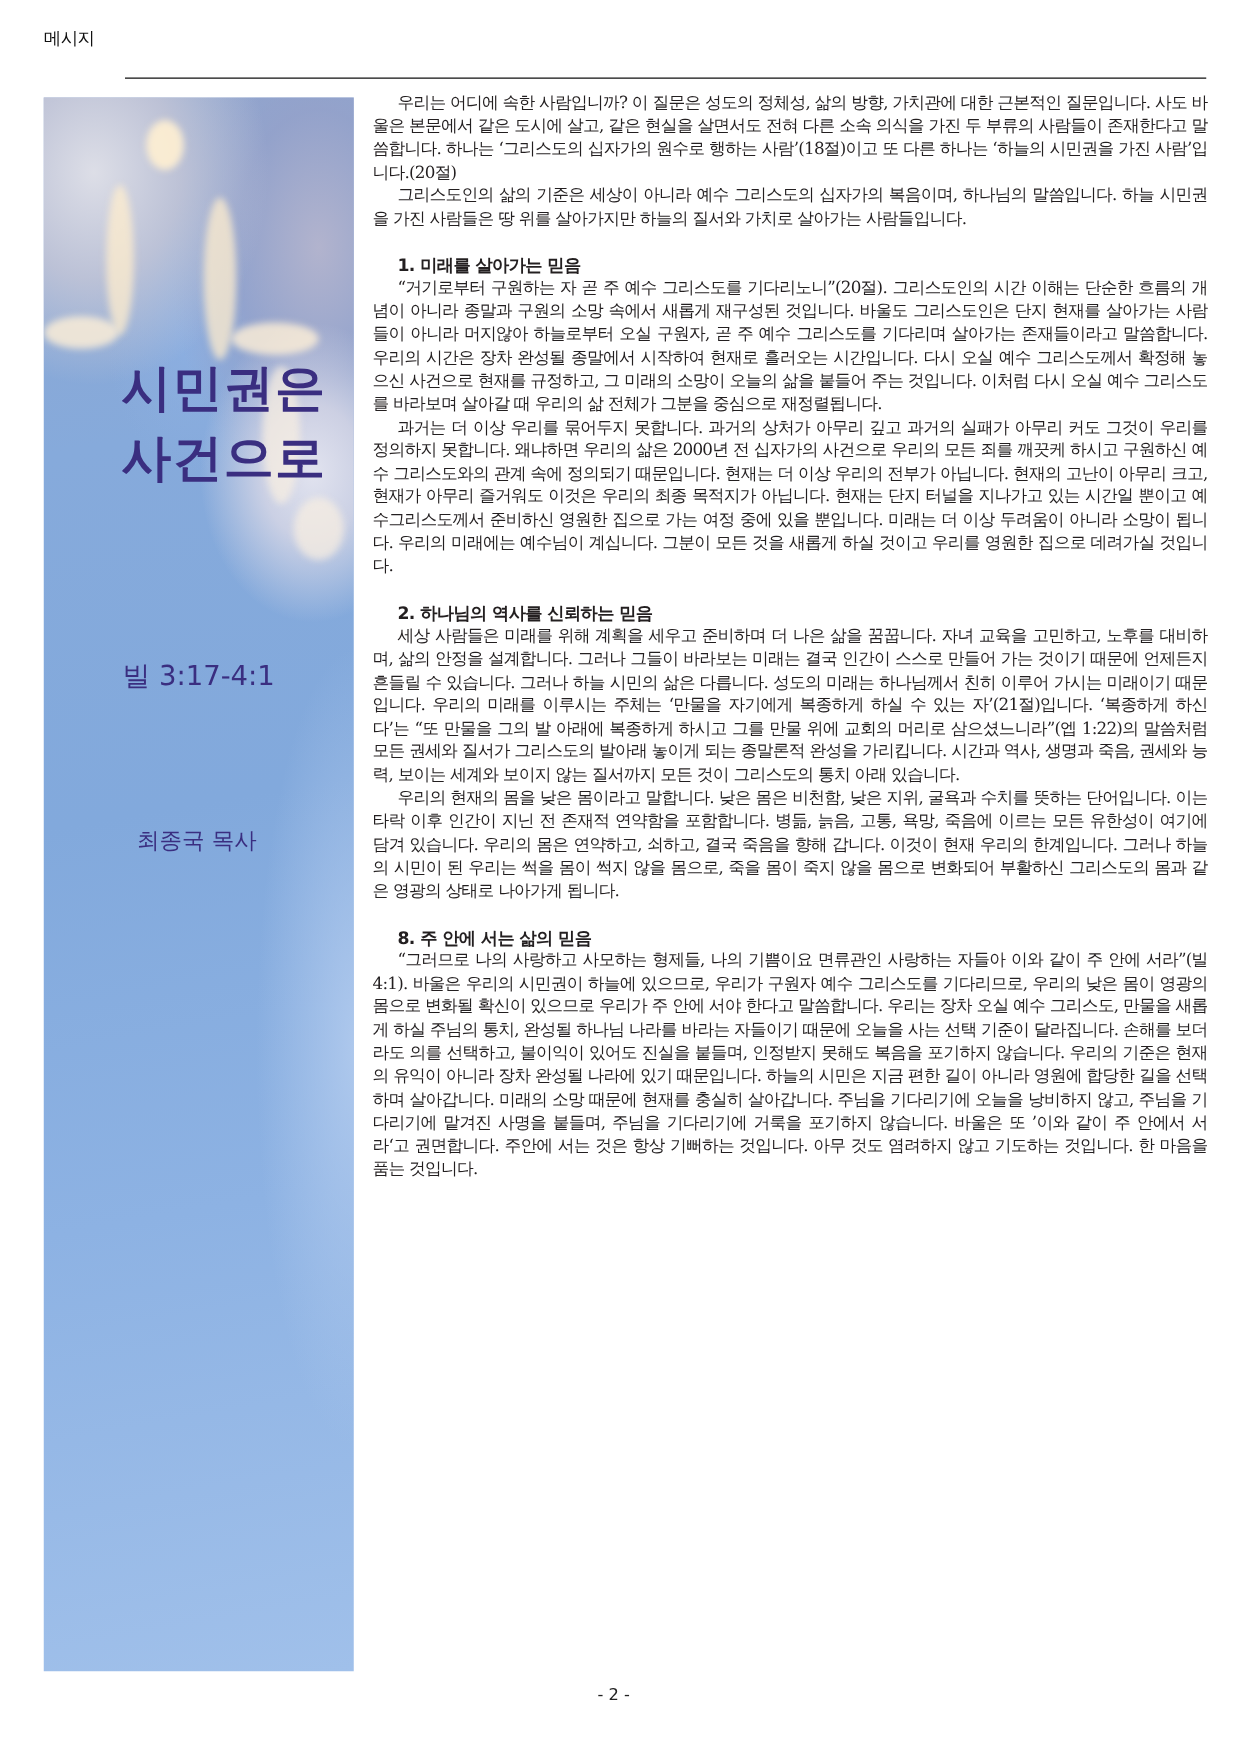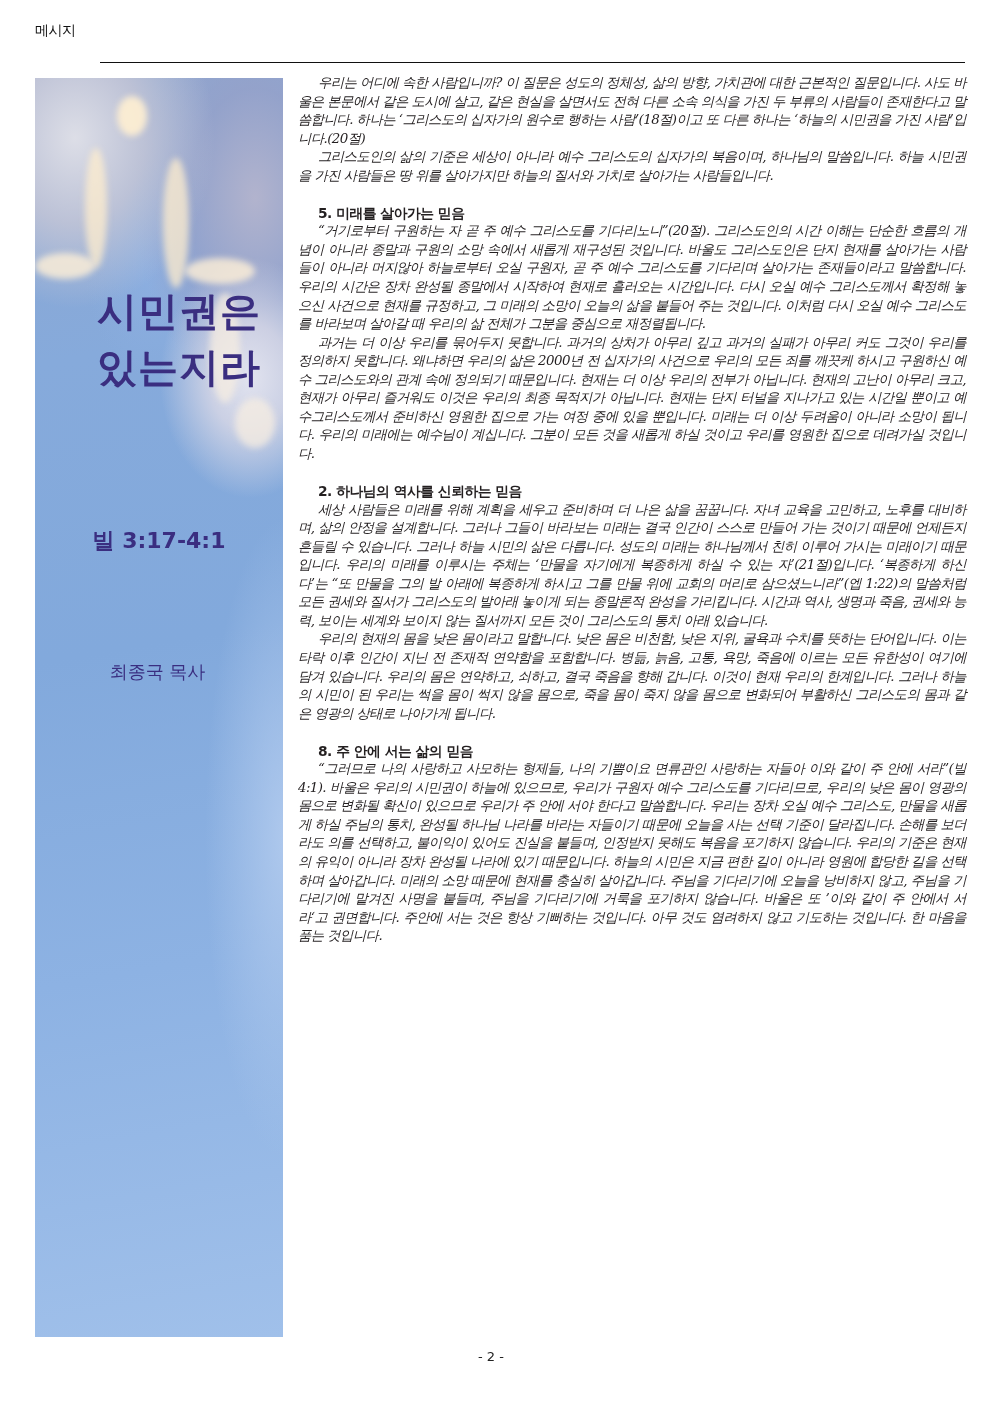--- a/index.html
+++ b/index.html
@@ -19,29 +19,29 @@
         radial-gradient(ellipse 70px 110px at 120px 190px, rgba(140,175,225,1) 0%, rgba(140,175,225,0) 100%),
         radial-gradient(ellipse 80px 320px at 250px 760px, rgba(178,203,238,0.9) 0%, rgba(178,203,238,0) 100%),
         linear-gradient(170deg, #8fa6cf 0%, #86aadb 22%, #82a9dc 45%, #8db2e3 70%, #a0c0ea 100%);
     }
     .cloud-rim { position: absolute; border-radius: 50%; filter: blur(3px); }
     .hero-title { position: absolute; left: 0; width: 248px; top: 205px; text-align: center;
                   font-family: "DejaVu Sans", "Liberation Sans", sans-serif; font-weight: bold;
                   font-size: 40px; line-height: 56px; color: #3a2e80; letter-spacing: 1px; }
     .hero-title span { display: block; padding-left: 40px; }
     .hero-ref { position: absolute; left: 0; width: 248px; top: 448px; text-align: center;
-                font-family: "DejaVu Sans", "Liberation Sans", sans-serif; font-weight: bold;
+                font-family: "DejaVu Sans", "Liberation Sans", sans-serif; font-weight: normal;
                 font-size: 22px; color: #3a2e80; }
     .hero-author { position: absolute; left: 0; width: 245px; top: 582px; text-align: center;
                    font-family: "DejaVu Sans", "Liberation Sans", sans-serif;
                    font-size: 18px; color: #3a2e80; }
 
     .article { position: absolute; left: 298px; top: 74px; width: 668px;
                font-size: 13.4px; line-height: 18.55px; text-align: justify; letter-spacing: -0.6px; }
-    .article p { margin: 0; text-indent: 20px; font-style: italic; }
+    .article p { margin: 0; text-indent: 20px; }
     .article h3 { margin: 0; padding-left: 20px; font-family: "DejaVu Sans", "Liberation Sans", sans-serif;
                   font-weight: bold; font-size: 13.8px; line-height: 18.55px; letter-spacing: -0.5px; }
     .gap { height: 18.55px; }
 
     .page-number { position: absolute; left: 478px; top: 1349px; font-size: 13px;
                    font-family: "DejaVu Sans", "Liberation Sans", sans-serif; color: #222; }
   </style>
 </head>
 <body>
 
@@ -55,32 +55,32 @@
   <div class="cloud-rim" style="left:82px;top:18px;width:30px;height:40px;background:rgba(255,240,210,0.9);"></div>
   <div class="cloud-rim" style="left:50px;top:70px;width:22px;height:120px;background:rgba(255,238,205,0.75);"></div>
   <div class="cloud-rim" style="left:128px;top:80px;width:26px;height:130px;background:rgba(255,238,205,0.75);"></div>
   <div class="cloud-rim" style="left:0px;top:175px;width:60px;height:26px;background:rgba(255,240,215,0.8);"></div>
   <div class="cloud-rim" style="left:150px;top:180px;width:70px;height:26px;background:rgba(255,240,215,0.8);"></div>
   <div class="cloud-rim" style="left:175px;top:215px;width:30px;height:110px;background:rgba(250,240,225,0.7);"></div>
   <div class="cloud-rim" style="left:200px;top:320px;width:40px;height:50px;background:rgba(250,240,225,0.7);"></div>
 
   <div class="hero-title">
     <span>시민권은</span>
-    <span>있는지라</span>
+    <span>사건으로</span>
   </div>
   <div class="hero-ref">빌 3:17-4:1</div>
   <div class="hero-author">최종국 목사</div>
 </div>
 
 <div class="article">
   <p>우리는 어디에 속한 사람입니까? 이 질문은 성도의 정체성, 삶의 방향, 가치관에 대한 근본적인 질문입니다. 사도 바울은 본문에서 같은 도시에 살고, 같은 현실을 살면서도 전혀 다른 소속 의식을 가진 두 부류의 사람들이 존재한다고 말씀합니다. 하나는 ‘그리스도의 십자가의 원수로 행하는 사람’(18절)이고 또 다른 하나는 ‘하늘의 시민권을 가진 사람’입니다.(20절)</p>
   <p>그리스도인의 삶의 기준은 세상이 아니라 예수 그리스도의 십자가의 복음이며, 하나님의 말씀입니다. 하늘 시민권을 가진 사람들은 땅 위를 살아가지만 하늘의 질서와 가치로 살아가는 사람들입니다.</p>
   <div class="gap"></div>
 
-  <h3>5. 미래를 살아가는 믿음</h3>
+  <h3>1. 미래를 살아가는 믿음</h3>
   <p>“거기로부터 구원하는 자 곧 주 예수 그리스도를 기다리노니”(20절). 그리스도인의 시간 이해는 단순한 흐름의 개념이 아니라 종말과 구원의 소망 속에서 새롭게 재구성된 것입니다. 바울도 그리스도인은 단지 현재를 살아가는 사람들이 아니라 머지않아 하늘로부터 오실 구원자, 곧 주 예수 그리스도를 기다리며 살아가는 존재들이라고 말씀합니다. 우리의 시간은 장차 완성될 종말에서 시작하여 현재로 흘러오는 시간입니다. 다시 오실 예수 그리스도께서 확정해 놓으신 사건으로 현재를 규정하고, 그 미래의 소망이 오늘의 삶을 붙들어 주는 것입니다. 이처럼 다시 오실 예수 그리스도를 바라보며 살아갈 때 우리의 삶 전체가 그분을 중심으로 재정렬됩니다.</p>
   <p>과거는 더 이상 우리를 묶어두지 못합니다. 과거의 상처가 아무리 깊고 과거의 실패가 아무리 커도 그것이 우리를 정의하지 못합니다. 왜냐하면 우리의 삶은 2000년 전 십자가의 사건으로 우리의 모든 죄를 깨끗케 하시고 구원하신 예수 그리스도와의 관계 속에 정의되기 때문입니다. 현재는 더 이상 우리의 전부가 아닙니다. 현재의 고난이 아무리 크고, 현재가 아무리 즐거워도 이것은 우리의 최종 목적지가 아닙니다. 현재는 단지 터널을 지나가고 있는 시간일 뿐이고 예수그리스도께서 준비하신 영원한 집으로 가는 여정 중에 있을 뿐입니다. 미래는 더 이상 두려움이 아니라 소망이 됩니다. 우리의 미래에는 예수님이 계십니다. 그분이 모든 것을 새롭게 하실 것이고 우리를 영원한 집으로 데려가실 것입니다.</p>
   <div class="gap"></div>
 
   <h3>2. 하나님의 역사를 신뢰하는 믿음</h3>
   <p>세상 사람들은 미래를 위해 계획을 세우고 준비하며 더 나은 삶을 꿈꿉니다. 자녀 교육을 고민하고, 노후를 대비하며, 삶의 안정을 설계합니다. 그러나 그들이 바라보는 미래는 결국 인간이 스스로 만들어 가는 것이기 때문에 언제든지 흔들릴 수 있습니다. 그러나 하늘 시민의 삶은 다릅니다. 성도의 미래는 하나님께서 친히 이루어 가시는 미래이기 때문입니다. 우리의 미래를 이루시는 주체는 ‘만물을 자기에게 복종하게 하실 수 있는 자’(21절)입니다. ‘복종하게 하신다’는 “또 만물을 그의 발 아래에 복종하게 하시고 그를 만물 위에 교회의 머리로 삼으셨느니라”(엡 1:22)의 말씀처럼 모든 권세와 질서가 그리스도의 발아래 놓이게 되는 종말론적 완성을 가리킵니다. 시간과 역사, 생명과 죽음, 권세와 능력, 보이는 세계와 보이지 않는 질서까지 모든 것이 그리스도의 통치 아래 있습니다.</p>
   <p>우리의 현재의 몸을 낮은 몸이라고 말합니다. 낮은 몸은 비천함, 낮은 지위, 굴욕과 수치를 뜻하는 단어입니다. 이는 타락 이후 인간이 지닌 전 존재적 연약함을 포함합니다. 병듦, 늙음, 고통, 욕망, 죽음에 이르는 모든 유한성이 여기에 담겨 있습니다. 우리의 몸은 연약하고, 쇠하고, 결국 죽음을 향해 갑니다. 이것이 현재 우리의 한계입니다. 그러나 하늘의 시민이 된 우리는 썩을 몸이 썩지 않을 몸으로, 죽을 몸이 죽지 않을 몸으로 변화되어 부활하신 그리스도의 몸과 같은 영광의 상태로 나아가게 됩니다.</p>
   <div class="gap"></div>
 
   <h3>8. 주 안에 서는 삶의 믿음</h3>

